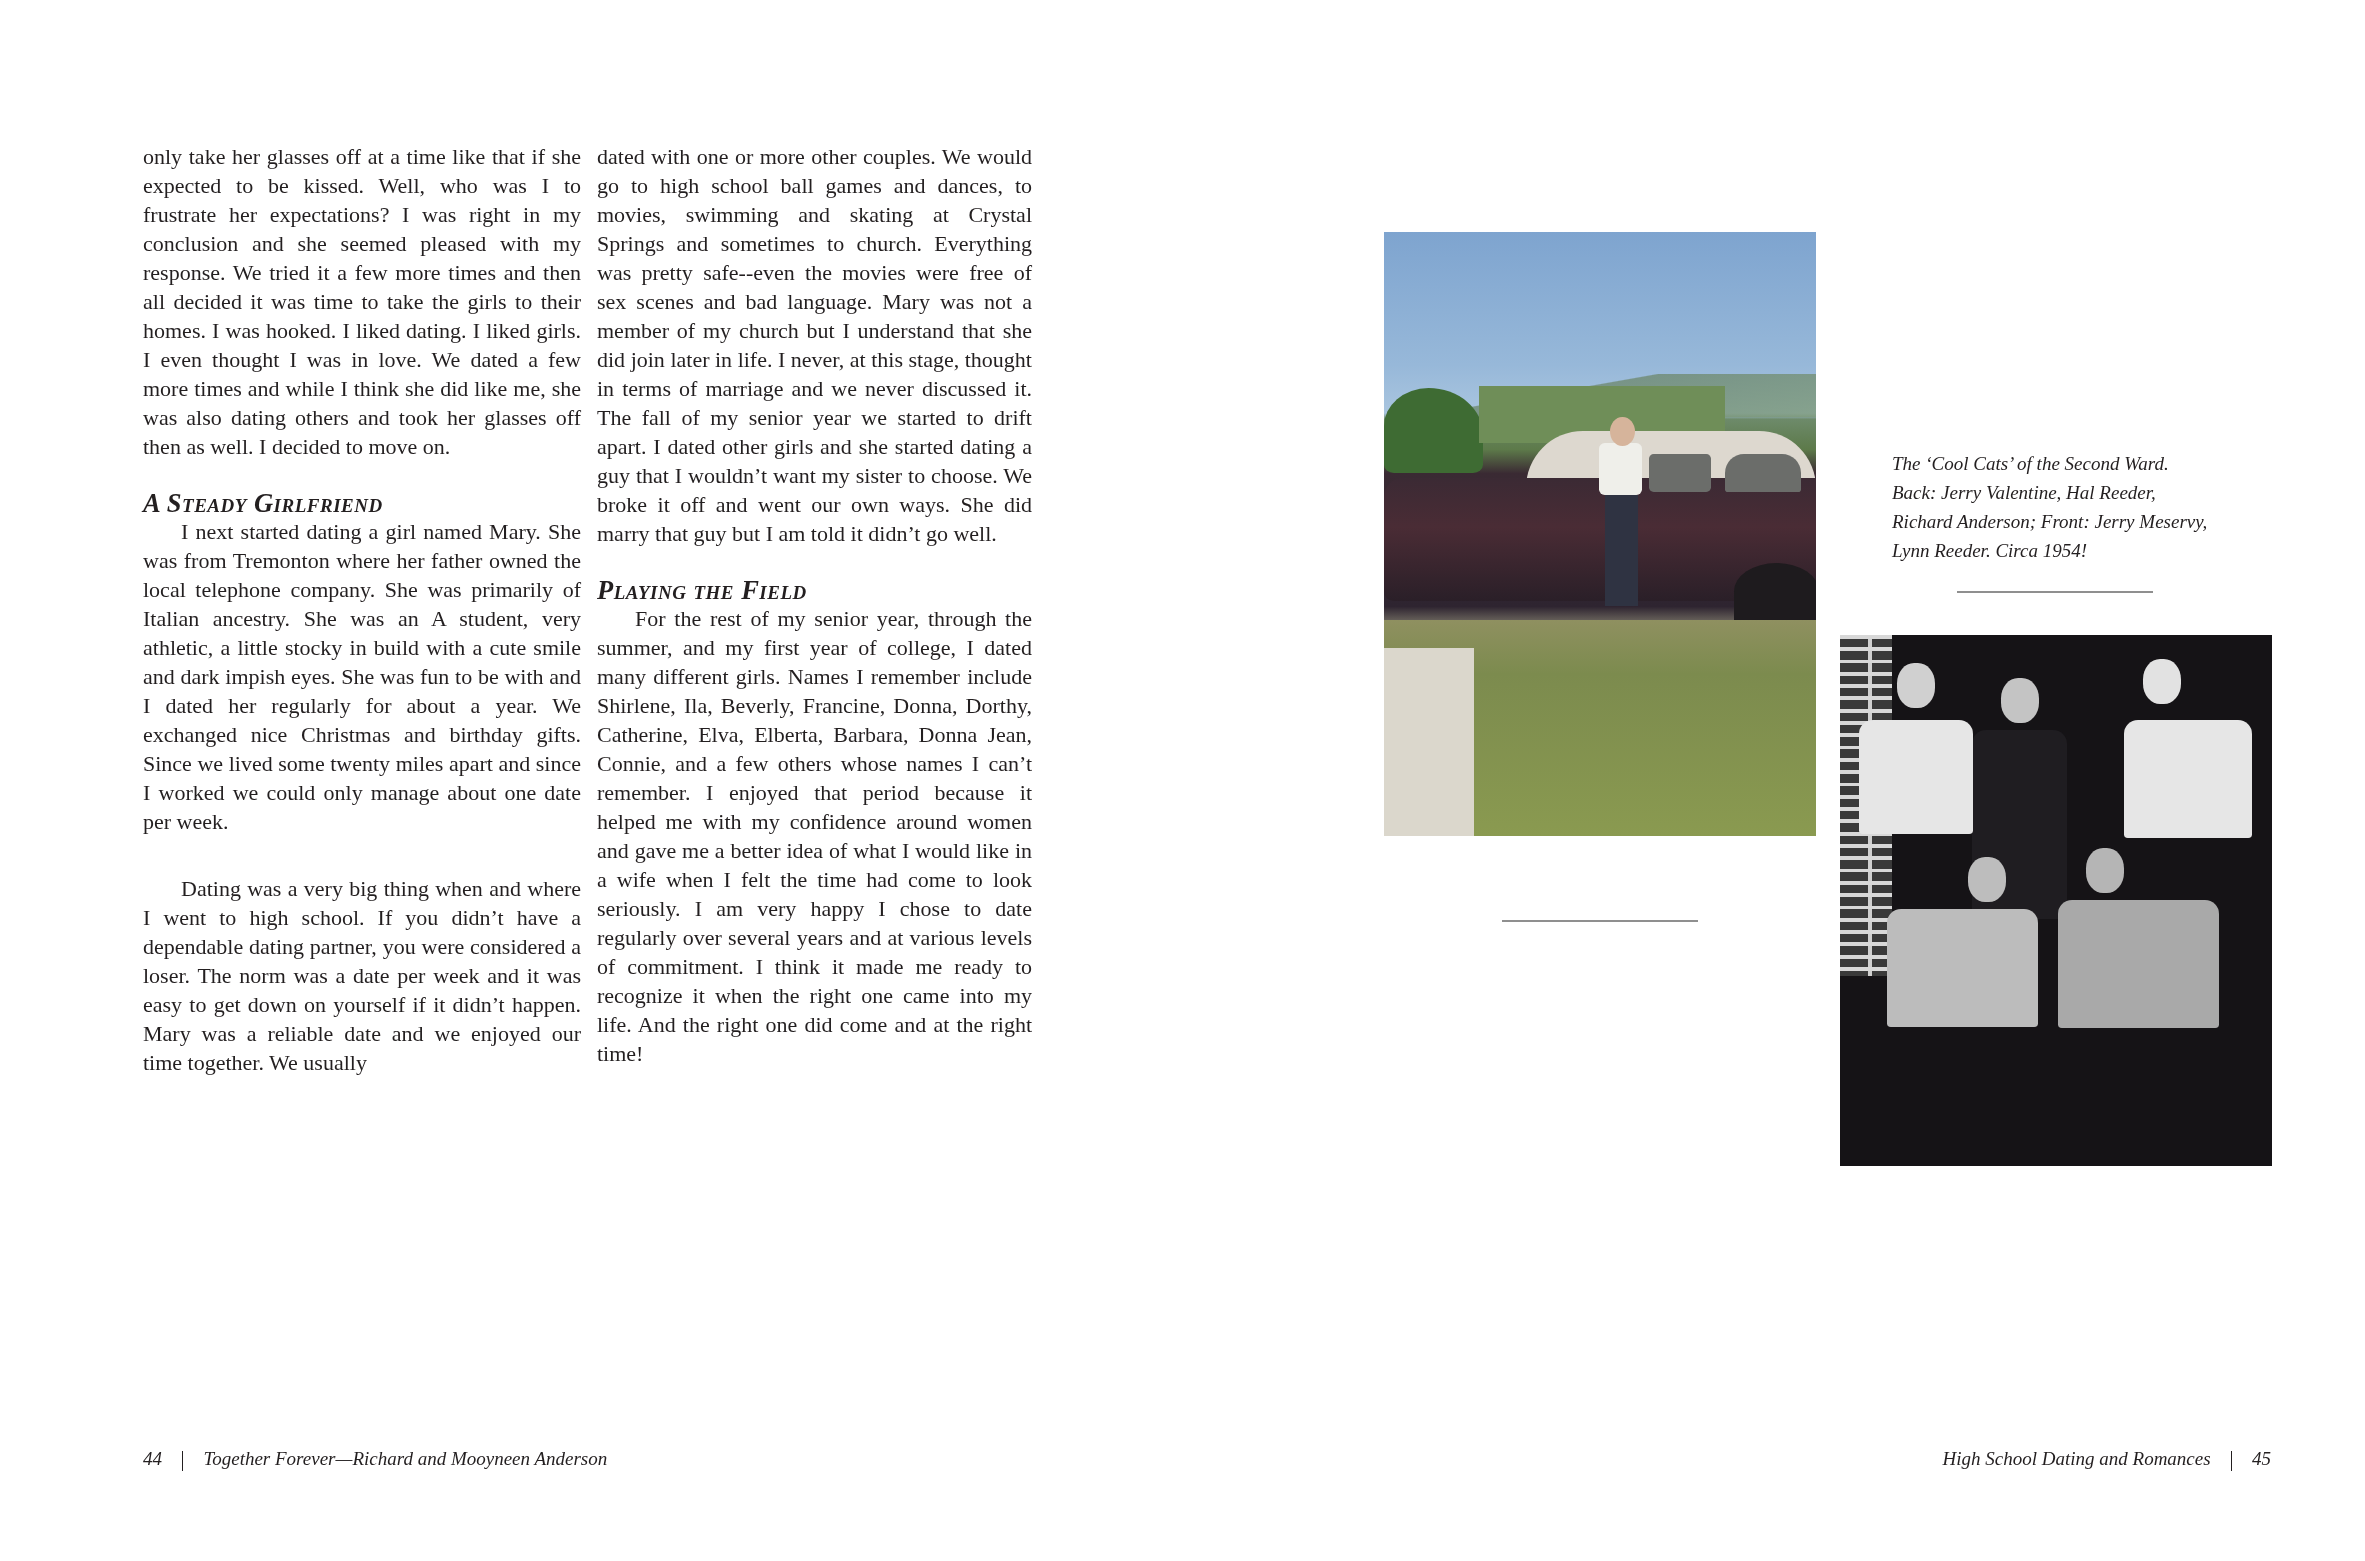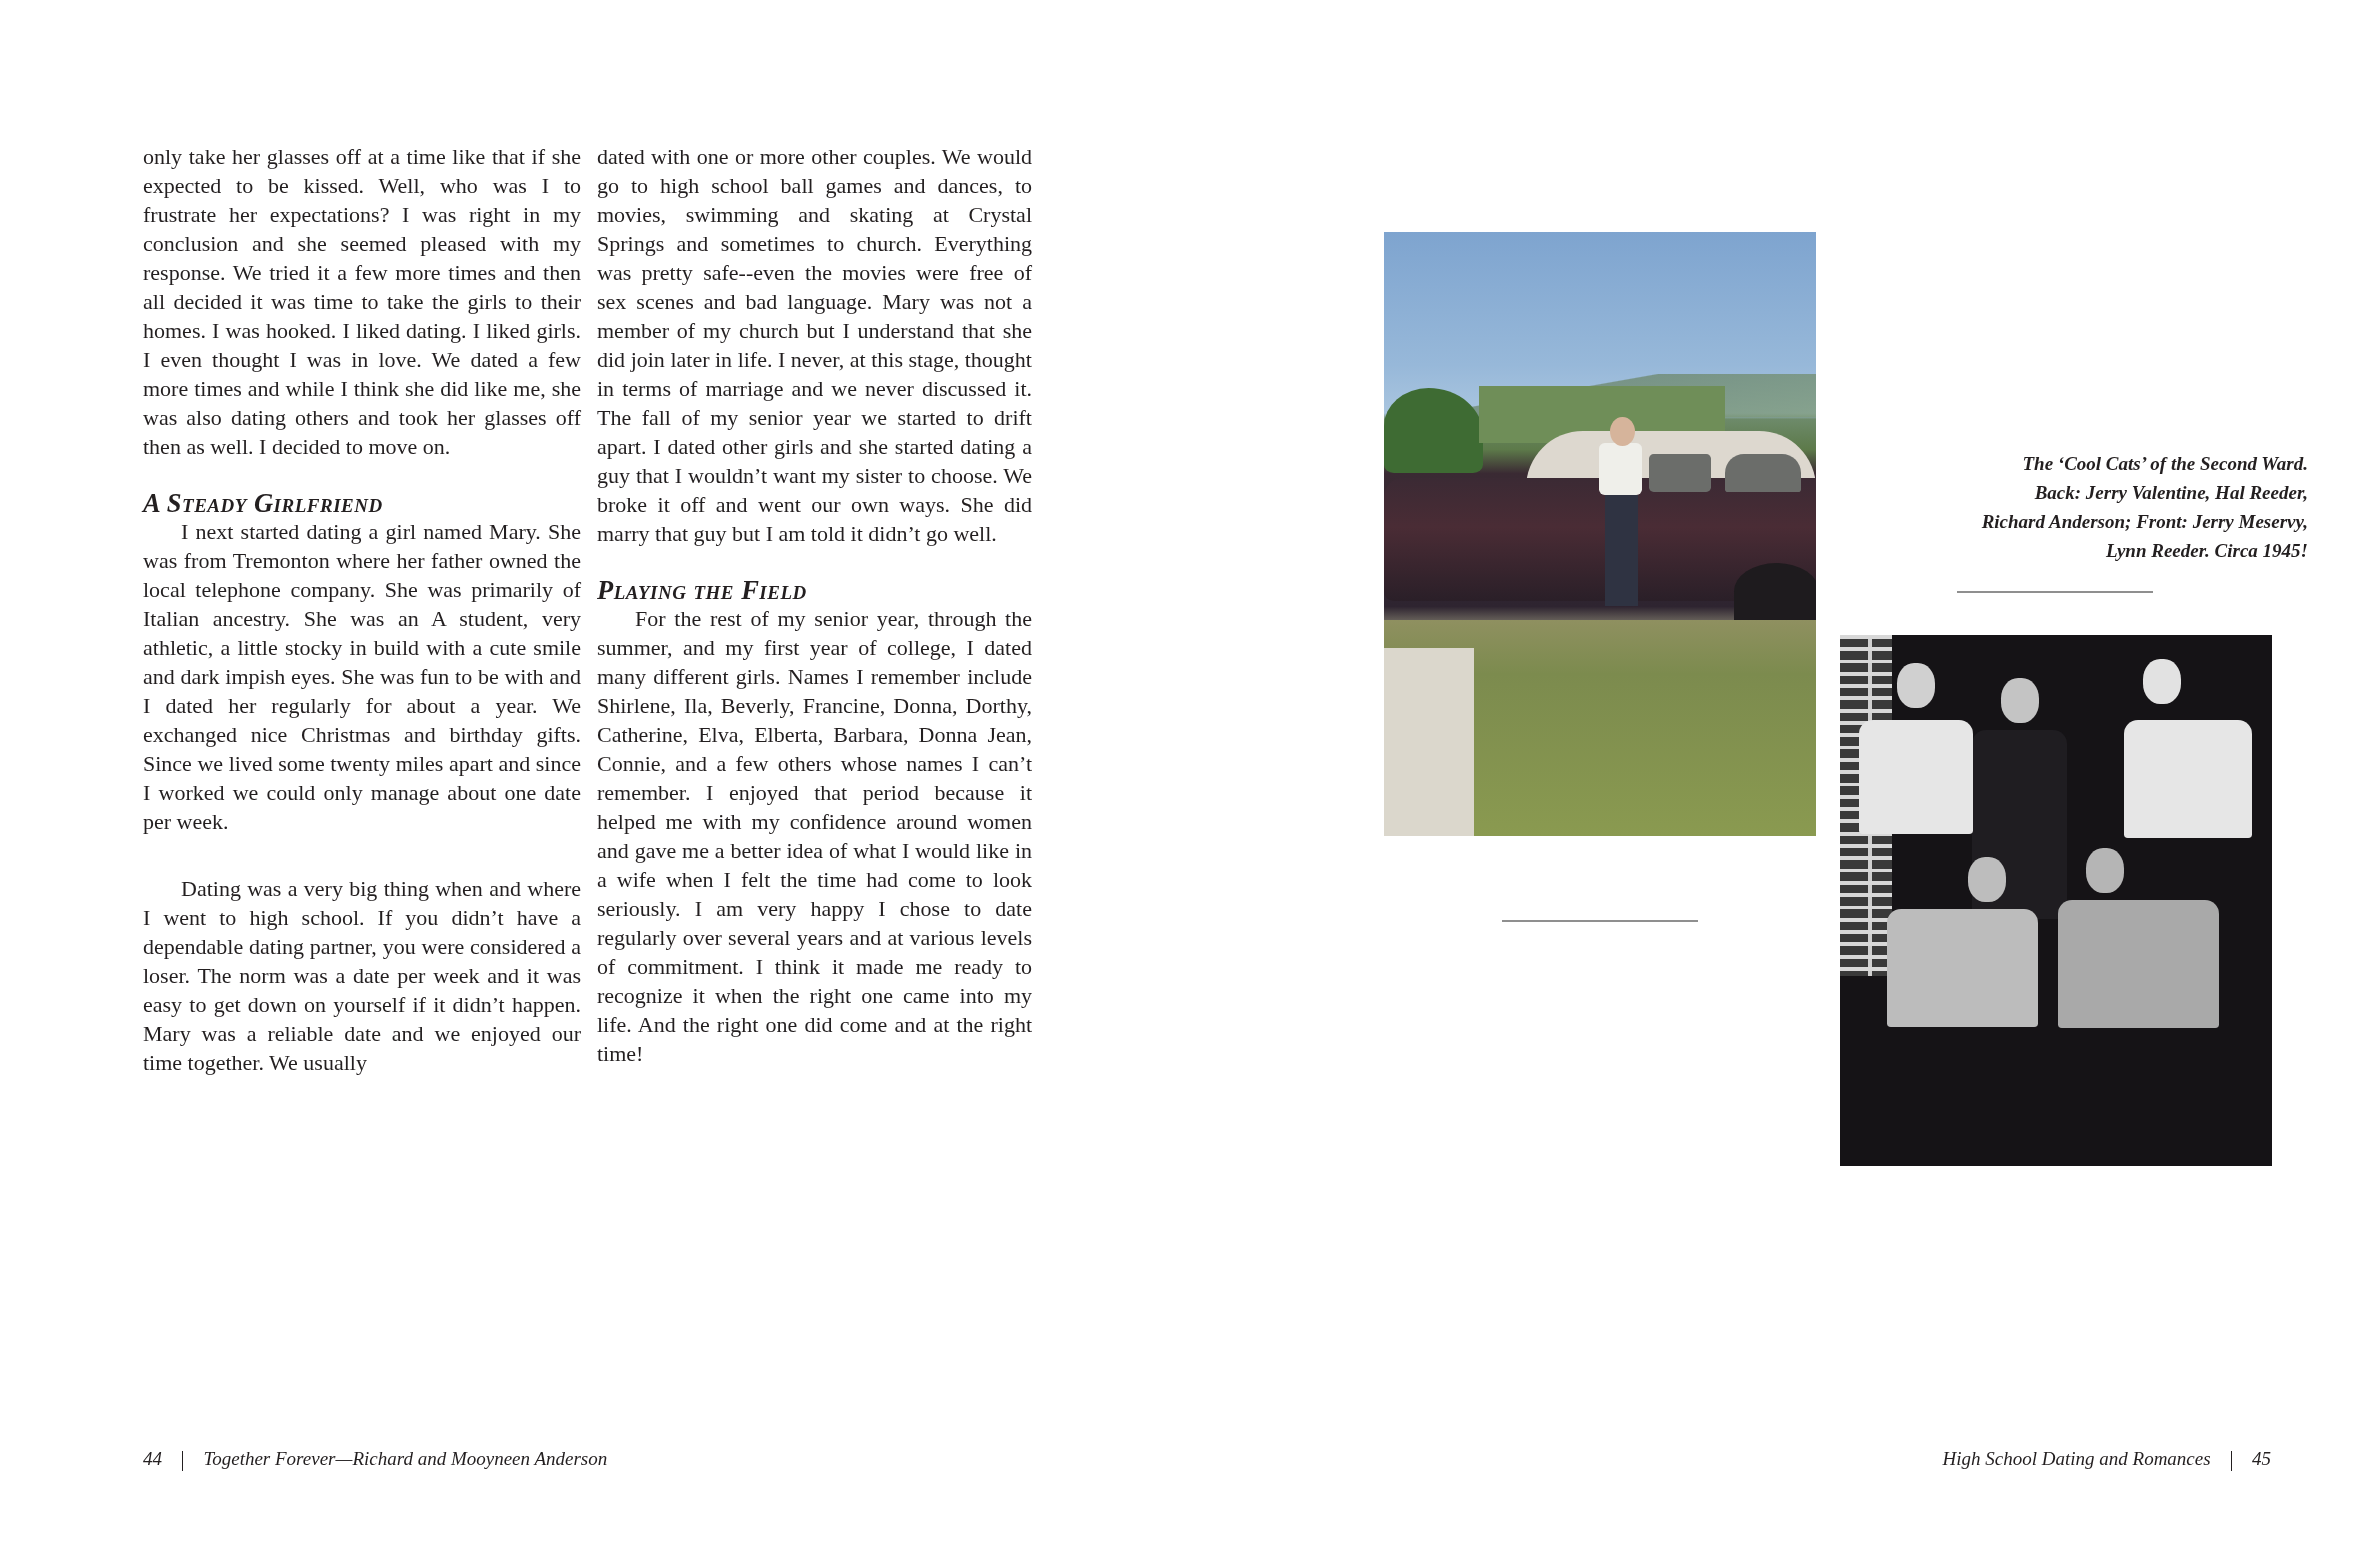--- a/index.html
+++ b/index.html
@@ -153,24 +153,23 @@
     .photo-group .h3 { left: 303px; top: 24px; background: #e2e2e2; }
     .photo-group .h4 { left: 128px; top: 222px; background: #bdbdbd; }
     .photo-group .h5 { left: 246px; top: 213px; background: #b5b5b5; }
 
     
     .caption {
       position: absolute;
       font-style: italic;
       font-size: 19px;
       line-height: 29px;
-      text-align: right;
+      text-align: left;
       color: #231f20;
       font-family: "Liberation Serif", "DejaVu Serif", serif;
-      font-weight: bold;
     }
     .caption-group {
       left: 1892px;
       top: 449px;
       width: 416px;
     }
     .caption-car {
       left: 1419px;
       top: 960px;
       width: 407px;
@@ -250,21 +249,21 @@
     <div class="sidewalk"></div>
     <div class="person-pants"></div>
     <div class="person-shirt"></div>
     <div class="person-head"></div>
   </div>
 
   <div class="caption caption-group">
     <span class="line">The ‘Cool Cats’ of the Second Ward.</span>
     <span class="line">Back: Jerry Valentine, Hal Reeder,</span>
     <span class="line">Richard Anderson; Front: Jerry Meservy,</span>
-    <span class="line">Lynn Reeder. Circa 1945!</span>
+    <span class="line">Lynn Reeder. Circa 1954!</span>
   </div>
   <div class="rule rule-group"></div>
 
   <div class="photo photo-group" title="Black and white photo of five young men, three standing and two crouching, in front of a brick wall">
     <div class="brick"></div>
     <div class="fig f2"></div>
     <div class="fig f1"></div>
     <div class="fig f3"></div>
     <div class="fig f4"></div>
     <div class="fig f5"></div>

